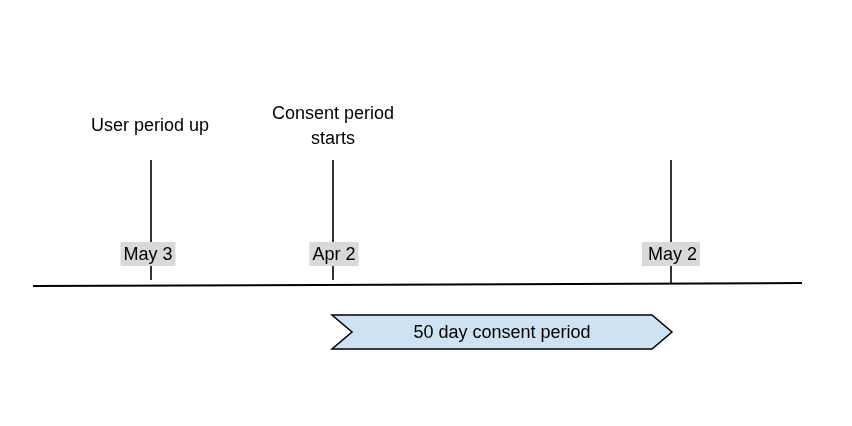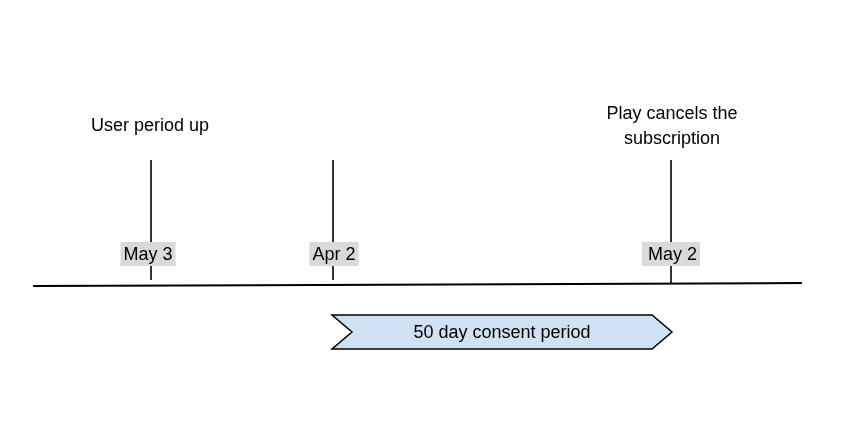--- a/index.html
+++ b/index.html
@@ -76,21 +76,21 @@
     <line class="event-tick" x1="151" y1="160" x2="151" y2="280"></line>
     <line class="event-tick" x1="333" y1="160" x2="333" y2="280"></line>
     <line class="event-tick" x1="671" y1="160" x2="671" y2="283"></line>
 
     <line class="timeline-line" x1="33" y1="286" x2="802" y2="283"></line>
 
     <polygon class="banner-shape" points="332,315 652,315 672,332 652,349 332,349 352,332"></polygon>
   </svg>
 
   <div class="event-label e1">User period up</div>
-  <div class="event-label e3">Play cancels the subscription</div>
+  <div class="event-label e2">Consent period starts</div>
 
   <div class="date-chip c1">May 3</div>
   <div class="date-chip c2">Apr 2</div>
   <div class="date-chip c3">May 2</div>
 
   <div class="banner-label">50 day consent period</div>
 
 </div>
 
 </body></html>

